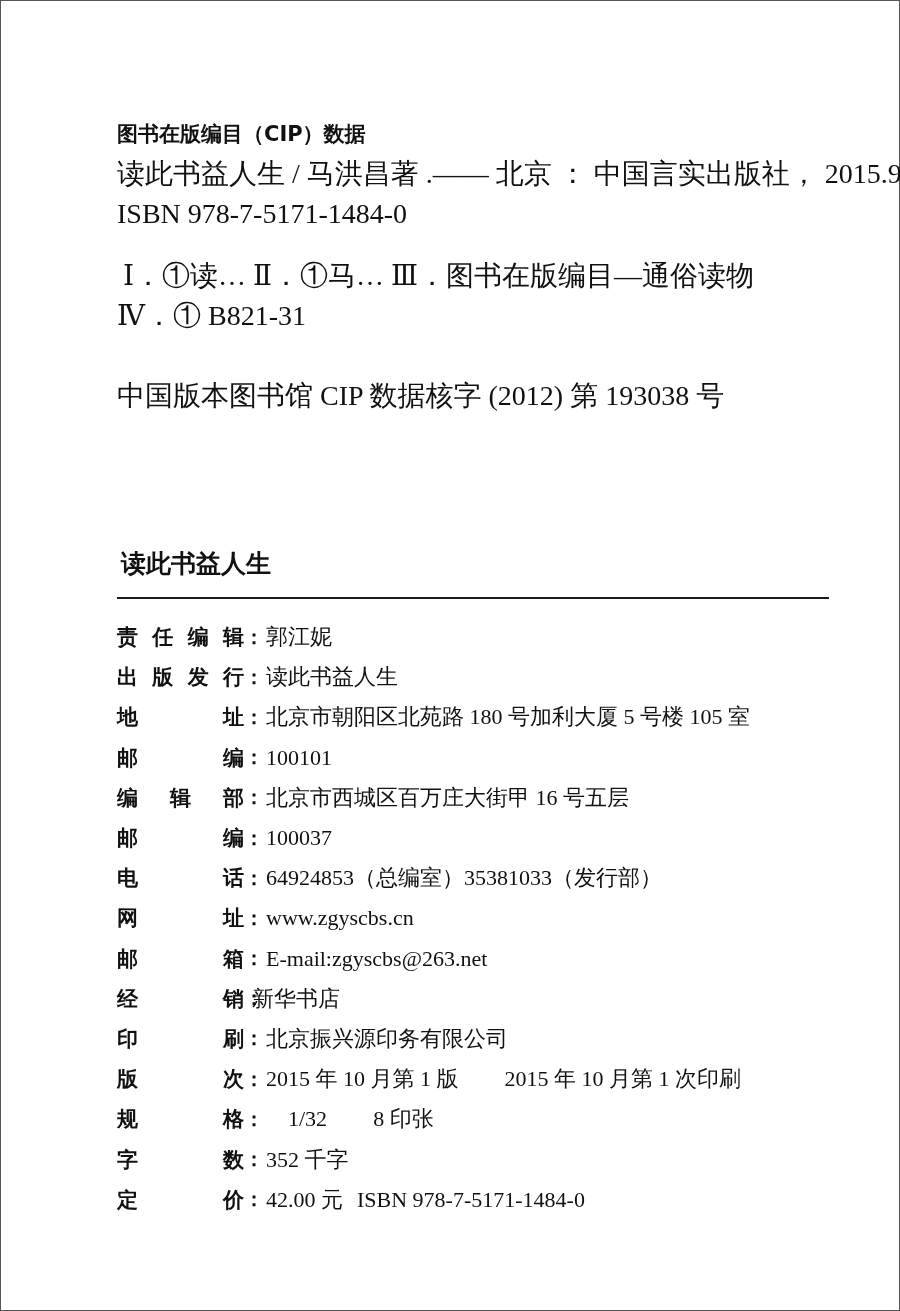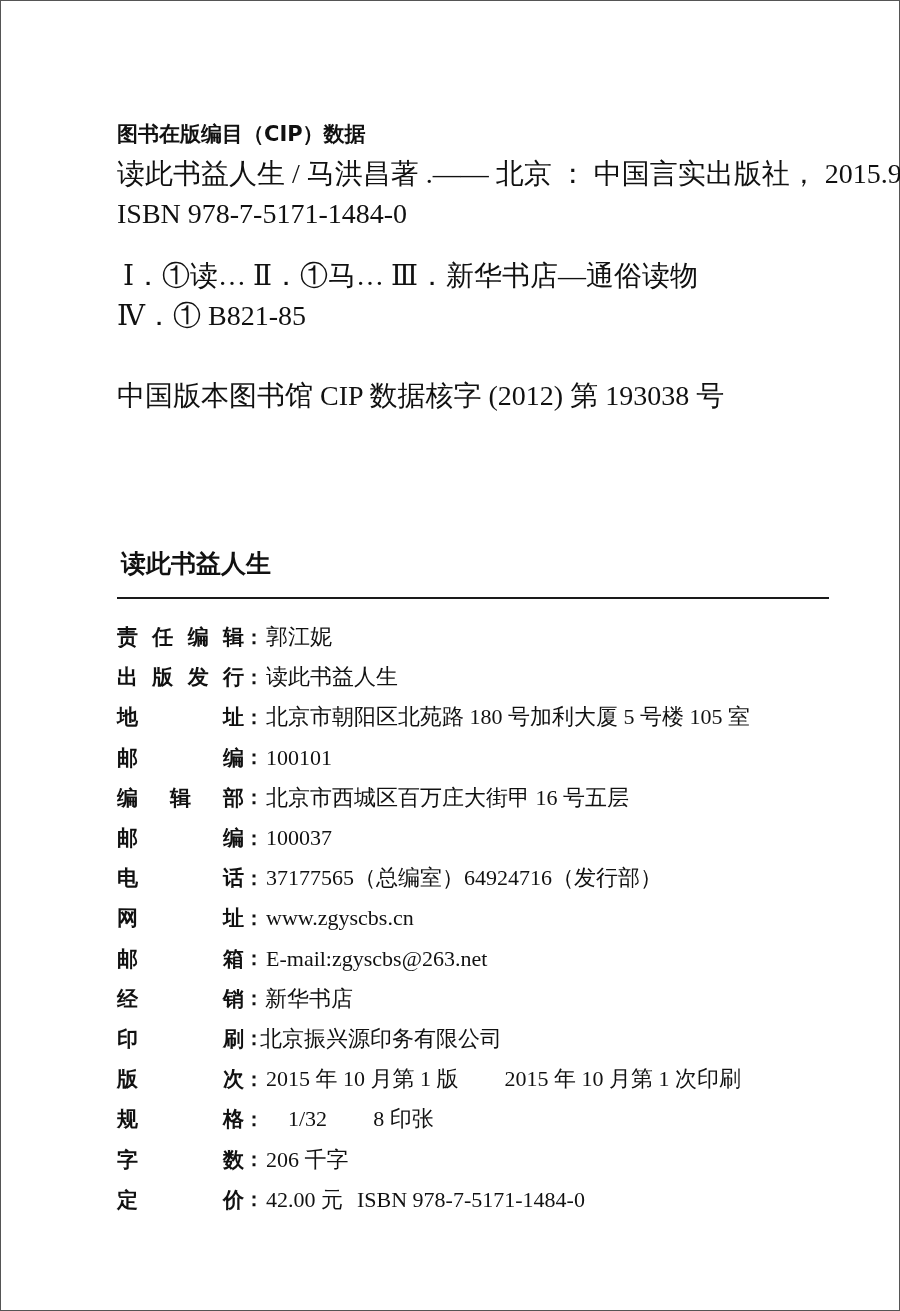--- a/index.html
+++ b/index.html
@@ -81,22 +81,22 @@
 
 <div class="page-border"></div>
 
 <section class="cip-block">
   <h2 class="cip-heading">图书在版编目（CIP）数据</h2>
   <div class="cip-line">读此书益人生 / 马洪昌著 .—— 北京 ： 中国言实出版社， 2015.9</div>
   <div class="cip-line">ISBN 978-7-5171-1484-0</div>
 </section>
 
 <section class="cip-class">
-  <div class="cip-line first">Ⅰ．①读… Ⅱ．①马… Ⅲ．新华书店—通俗读物</div>
-  <div class="cip-line">Ⅳ．① B821-85</div>
+  <div class="cip-line first">Ⅰ．①读… Ⅱ．①马… Ⅲ．图书在版编目—通俗读物</div>
+  <div class="cip-line">Ⅳ．① B821-31</div>
 </section>
 
 <section class="cip-record">
   <div class="cip-line">中国版本图书馆 CIP 数据核字 (2012) 第 193038 号</div>
 </section>
 
 <h1 class="book-title">读此书益人生</h1>
 <div class="divider"></div>
 
 <section class="imprint">
@@ -159,21 +159,21 @@
     <span class="imprint-colon">：</span>
     <span class="imprint-value" style="padding-left:22px">100037</span>
   </div>
 
   <div class="imprint-row">
     <div class="imprint-label">
       <span>电</span>
         <span>话</span>
     </div>
     <span class="imprint-colon">：</span>
-    <span class="imprint-value" style="padding-left:22px">37177565（总编室）64924716（发行部）</span>
+    <span class="imprint-value" style="padding-left:22px">64924853（总编室）35381033（发行部）</span>
   </div>
 
   <div class="imprint-row">
     <div class="imprint-label">
       <span>网</span>
         <span>址</span>
     </div>
     <span class="imprint-colon">：</span>
     <span class="imprint-value" style="padding-left:22px">www.zgyscbs.cn</span>
   </div>
@@ -186,30 +186,30 @@
     <span class="imprint-colon">：</span>
     <span class="imprint-value" style="padding-left:22px">E-mail:zgyscbs@263.net</span>
   </div>
 
   <div class="imprint-row">
     <div class="imprint-label">
       <span>经</span>
         <span>销</span>
     </div>
     <span class="imprint-colon">：</span>
-    <span class="imprint-value" style="padding-left:21px">新华书店</span>
+    <span class="imprint-value" style="padding-left:8px">新华书店</span>
   </div>
 
   <div class="imprint-row">
     <div class="imprint-label">
       <span>印</span>
         <span>刷</span>
     </div>
     <span class="imprint-colon">：</span>
-    <span class="imprint-value" style="padding-left:16px">北京振兴源印务有限公司</span>
+    <span class="imprint-value" style="padding-left:22px">北京振兴源印务有限公司</span>
   </div>
 
   <div class="imprint-row">
     <div class="imprint-label">
       <span>版</span>
         <span>次</span>
     </div>
     <span class="imprint-colon">：</span>
     <span class="imprint-value" style="padding-left:22px">2015 年 10 月第 1 版</span>
     <span class="imprint-value" style="padding-left:46px">2015 年 10 月第 1 次印刷</span>
@@ -224,21 +224,21 @@
     <span class="imprint-value" style="padding-left:44px">1/32</span>
     <span class="imprint-value" style="padding-left:46px">8 印张</span>
   </div>
 
   <div class="imprint-row">
     <div class="imprint-label">
       <span>字</span>
         <span>数</span>
     </div>
     <span class="imprint-colon">：</span>
-    <span class="imprint-value" style="padding-left:22px">206 千字</span>
+    <span class="imprint-value" style="padding-left:22px">352 千字</span>
   </div>
 
   <div class="imprint-row">
     <div class="imprint-label">
       <span>定</span>
         <span>价</span>
     </div>
     <span class="imprint-colon">：</span>
     <span class="imprint-value" style="padding-left:22px">42.00 元</span>
     <span class="imprint-value" style="padding-left:14px">ISBN 978-7-5171-1484-0</span>

